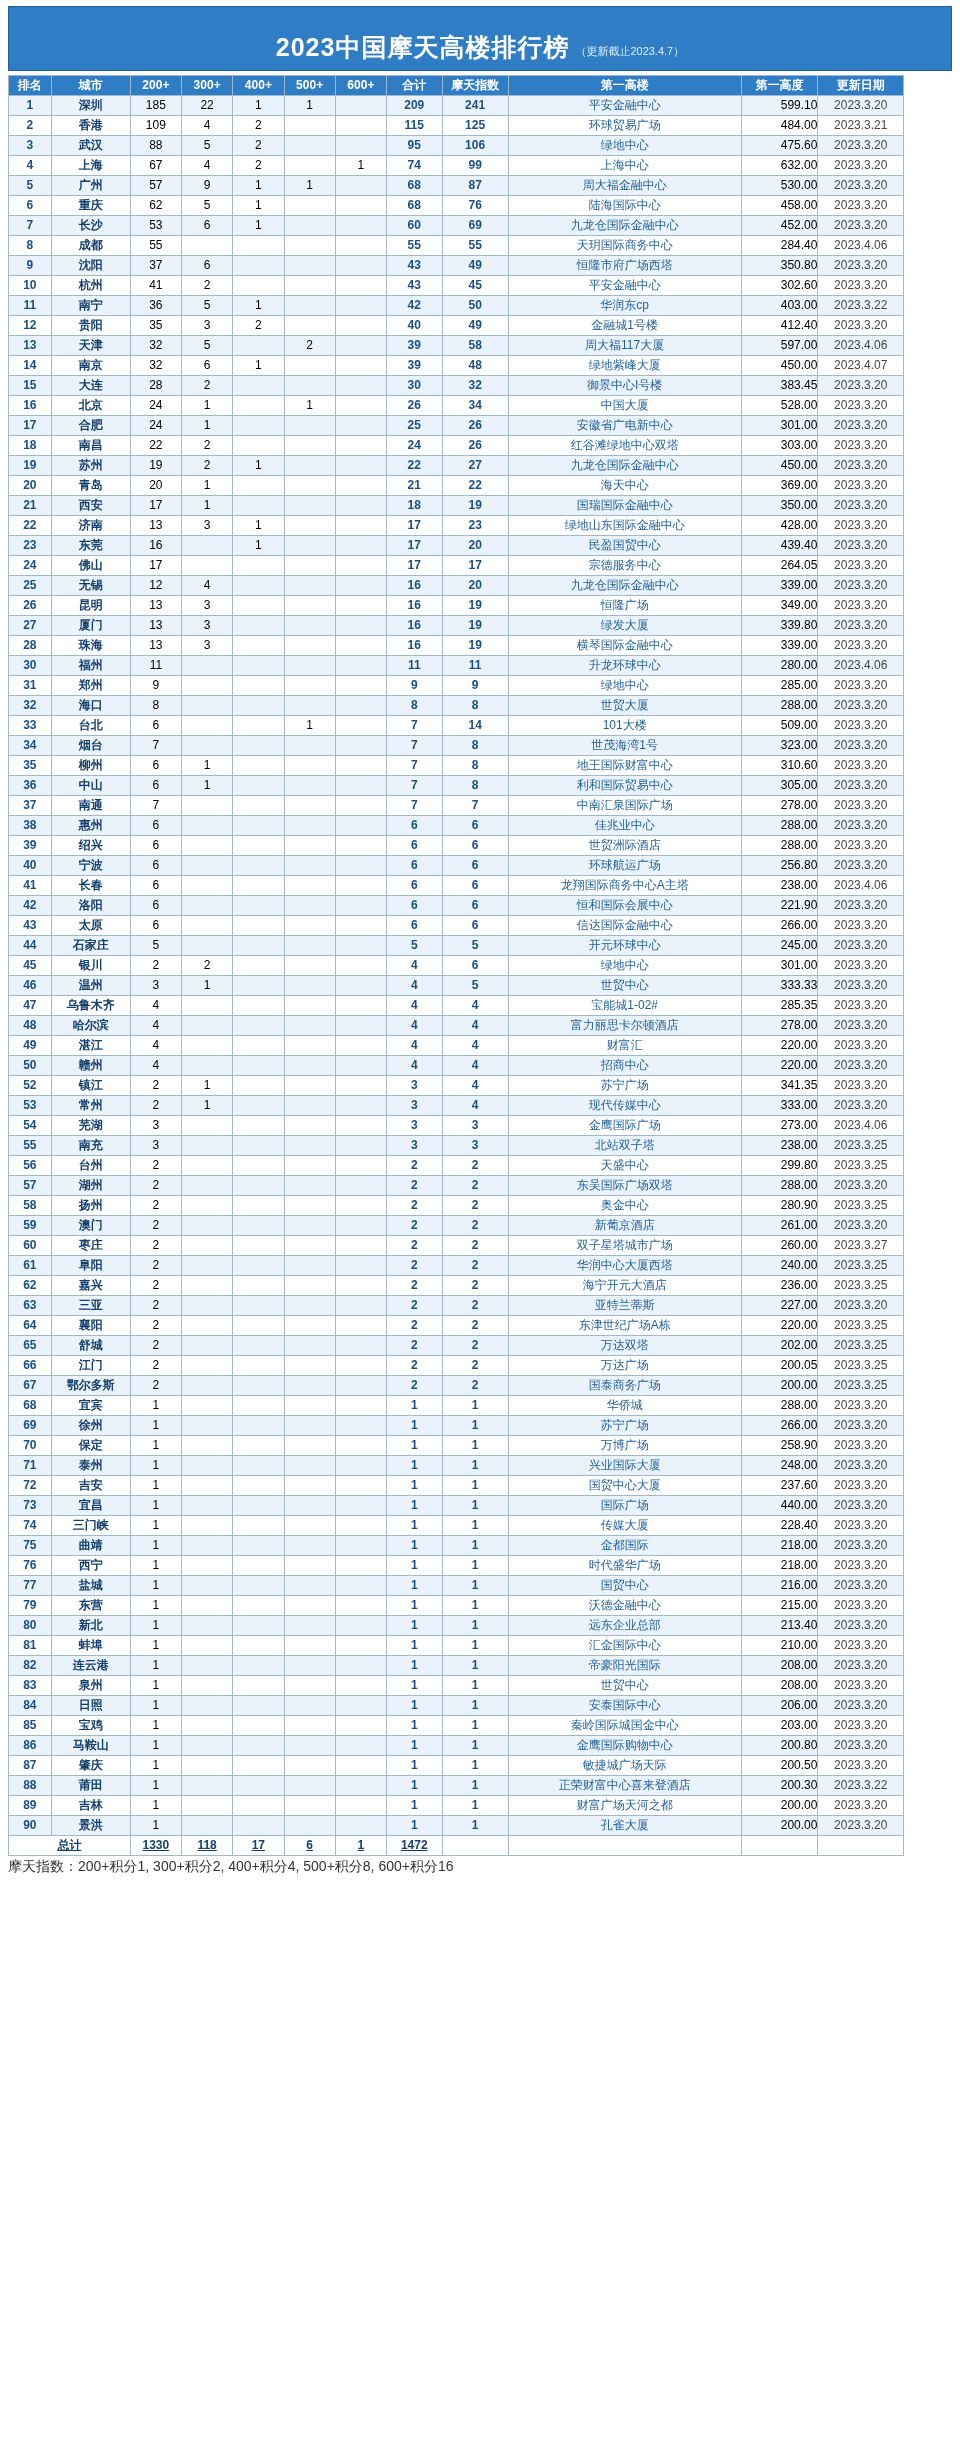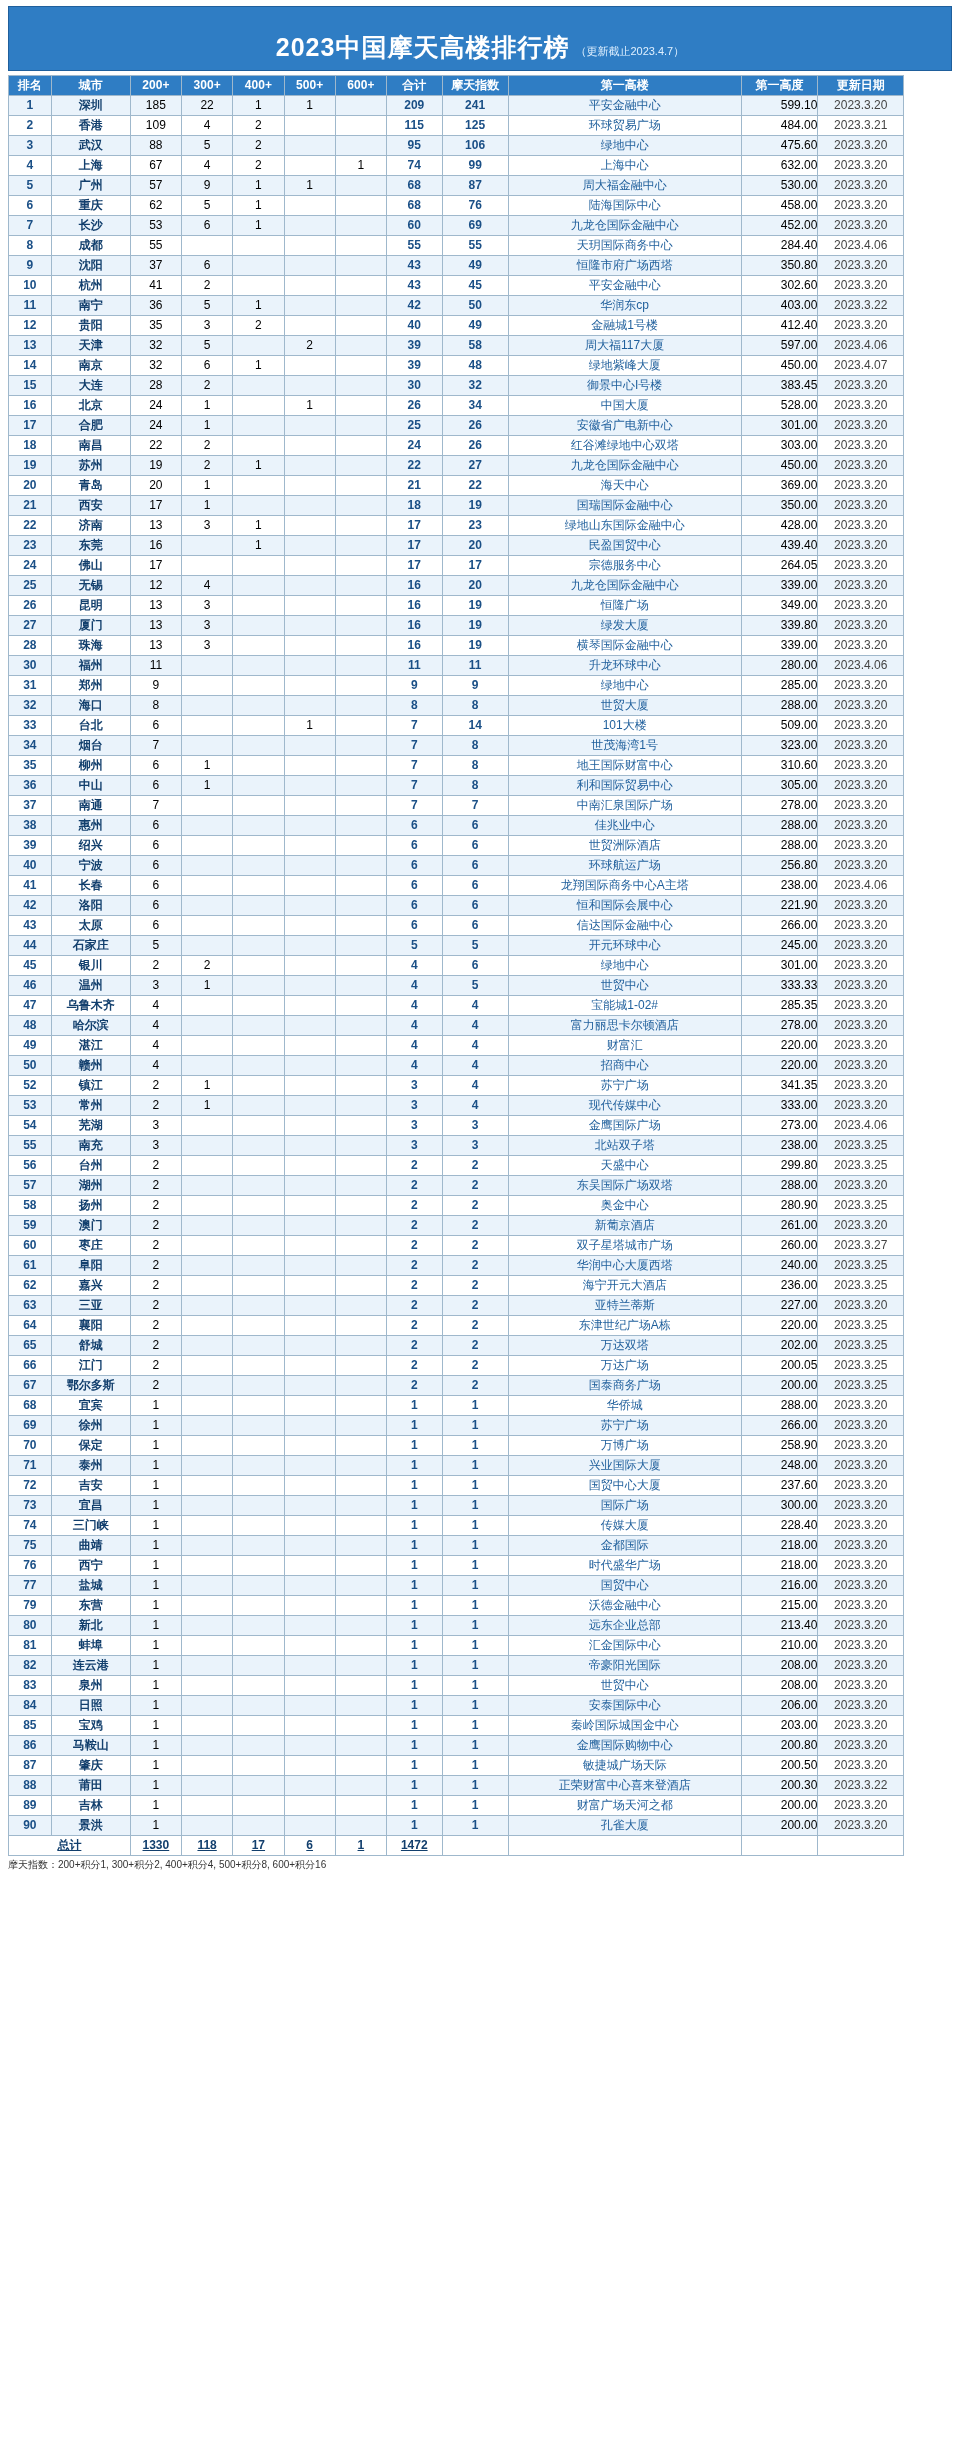--- a/index.html
+++ b/index.html
@@ -17,21 +17,21 @@
   tbody tr:nth-child(odd) td{background:#eaf3fb;}
   tbody tr:nth-child(even) td{background:#ffffff;}
   td.rk{font-weight:bold;color:#1a4f86;}
   td.city{font-weight:bold;color:#123f6d;font-size:13px;}
   td.total{font-weight:bold;color:#1a4f86;}
   td.idx{font-weight:bold;color:#1a4f86;}
   td.bldg{color:#1f5f9c;}
   td.hgt{color:#000;}
   td.date{color:#444;font-size:11px;text-align:center;}
   tr.sumrow td{background:#dce9f5;font-weight:bold;color:#123f6d;text-decoration:underline;}
-  .footnote{margin:2px 8px 10px 8px;font-size:10px;color:#333;}
+  .footnote{margin:2px 8px 10px 8px;font-size:14px;color:#333;}
   col.w-rank{width:40px;}col.w-city{width:74px;}col.w200{width:48px;}col.w300{width:48px;}
   col.w400{width:48px;}col.w500{width:48px;}col.w600{width:48px;}col.wtot{width:52px;}
   col.widx{width:62px;}col.wbldg{width:218px;}col.whgt{width:72px;}col.wdate{width:80px;}
 </style>
 </head>
 <body>
 
 <div id="page">
 
   <div class="title-bar">
@@ -1054,21 +1054,21 @@
           <td class="c rk">73</td>
           <td class="c city">宜昌</td>
           <td class="c">1</td>
           <td class="c"></td>
           <td class="c"></td>
           <td class="c"></td>
           <td class="c"></td>
           <td class="c total">1</td>
           <td class="c idx">1</td>
           <td class="c bldg">国际广场</td>
-          <td class="r hgt">300.00</td>
+          <td class="r hgt">440.00</td>
           <td class="date">2023.3.20</td>
         </tr>
         <tr>
           <td class="c rk">74</td>
           <td class="c city">三门峡</td>
           <td class="c">1</td>
           <td class="c"></td>
           <td class="c"></td>
           <td class="c"></td>
           <td class="c"></td>

